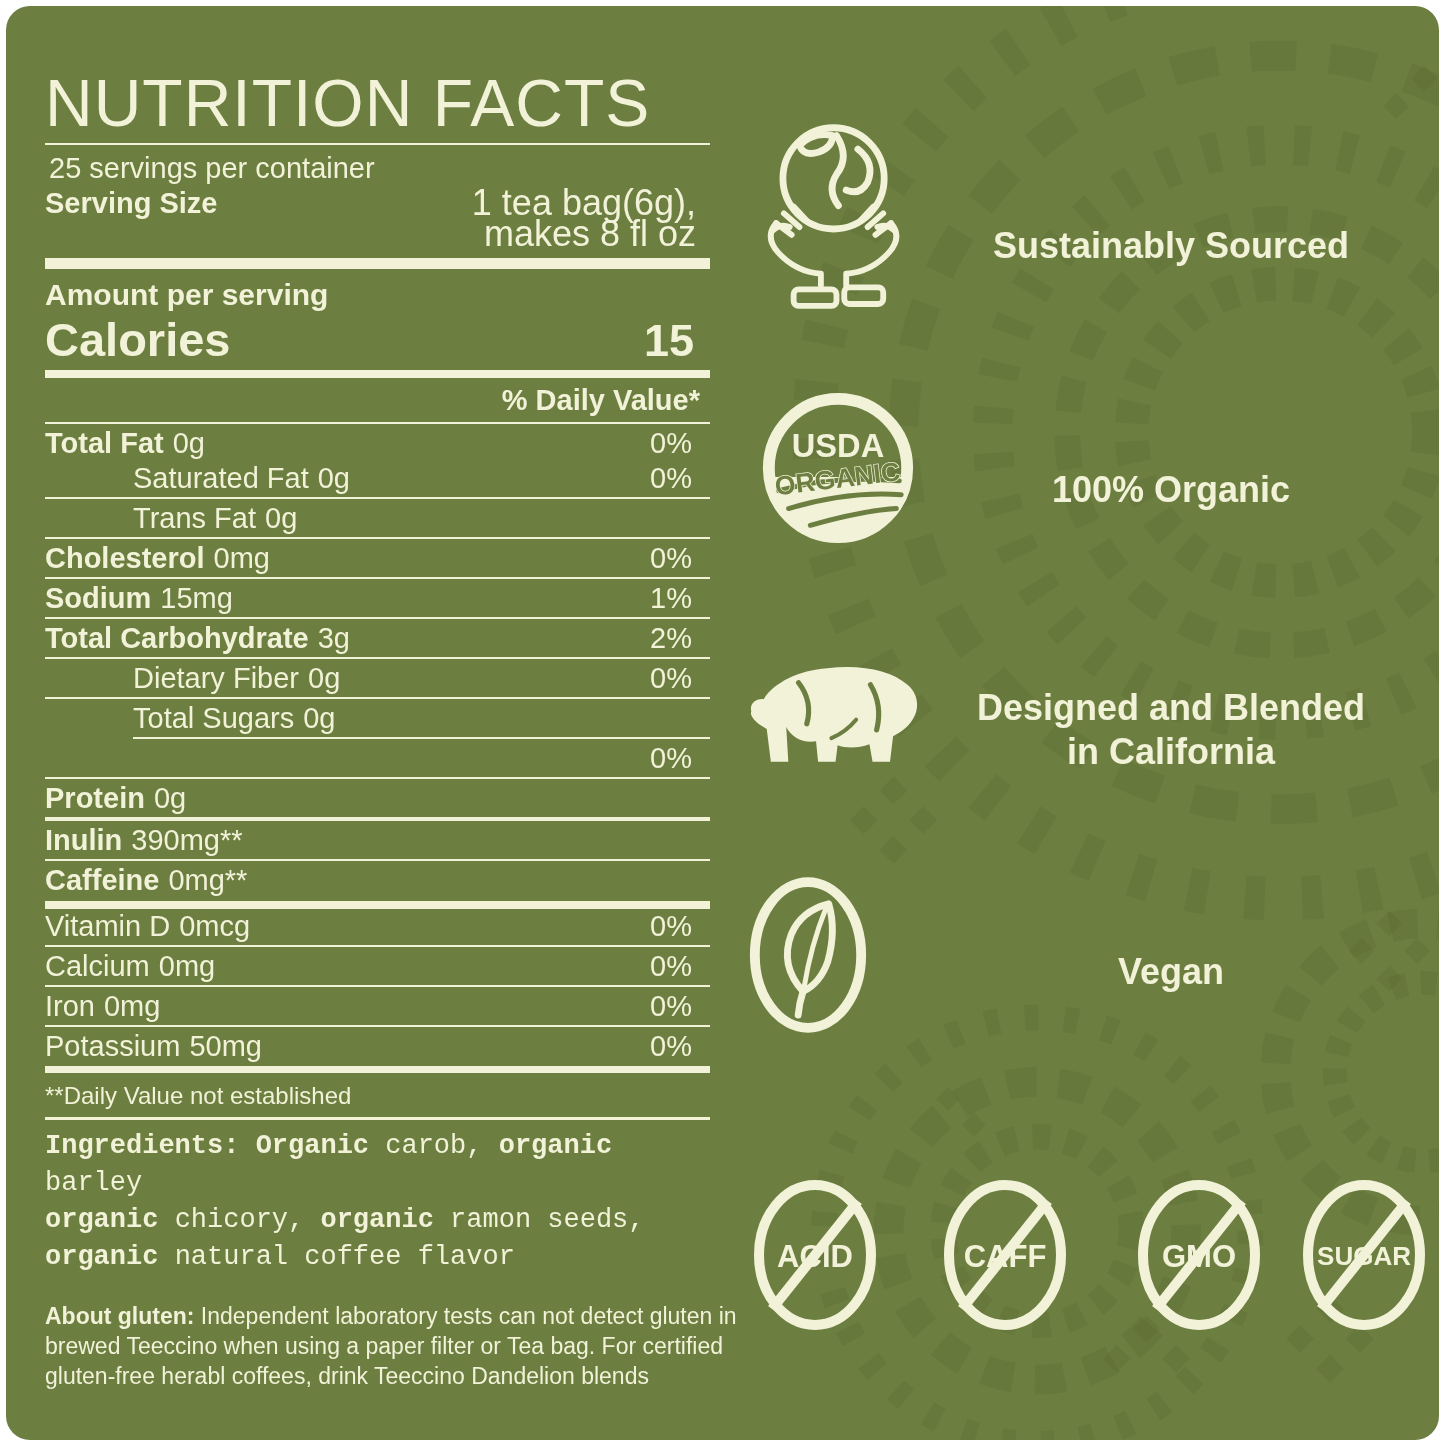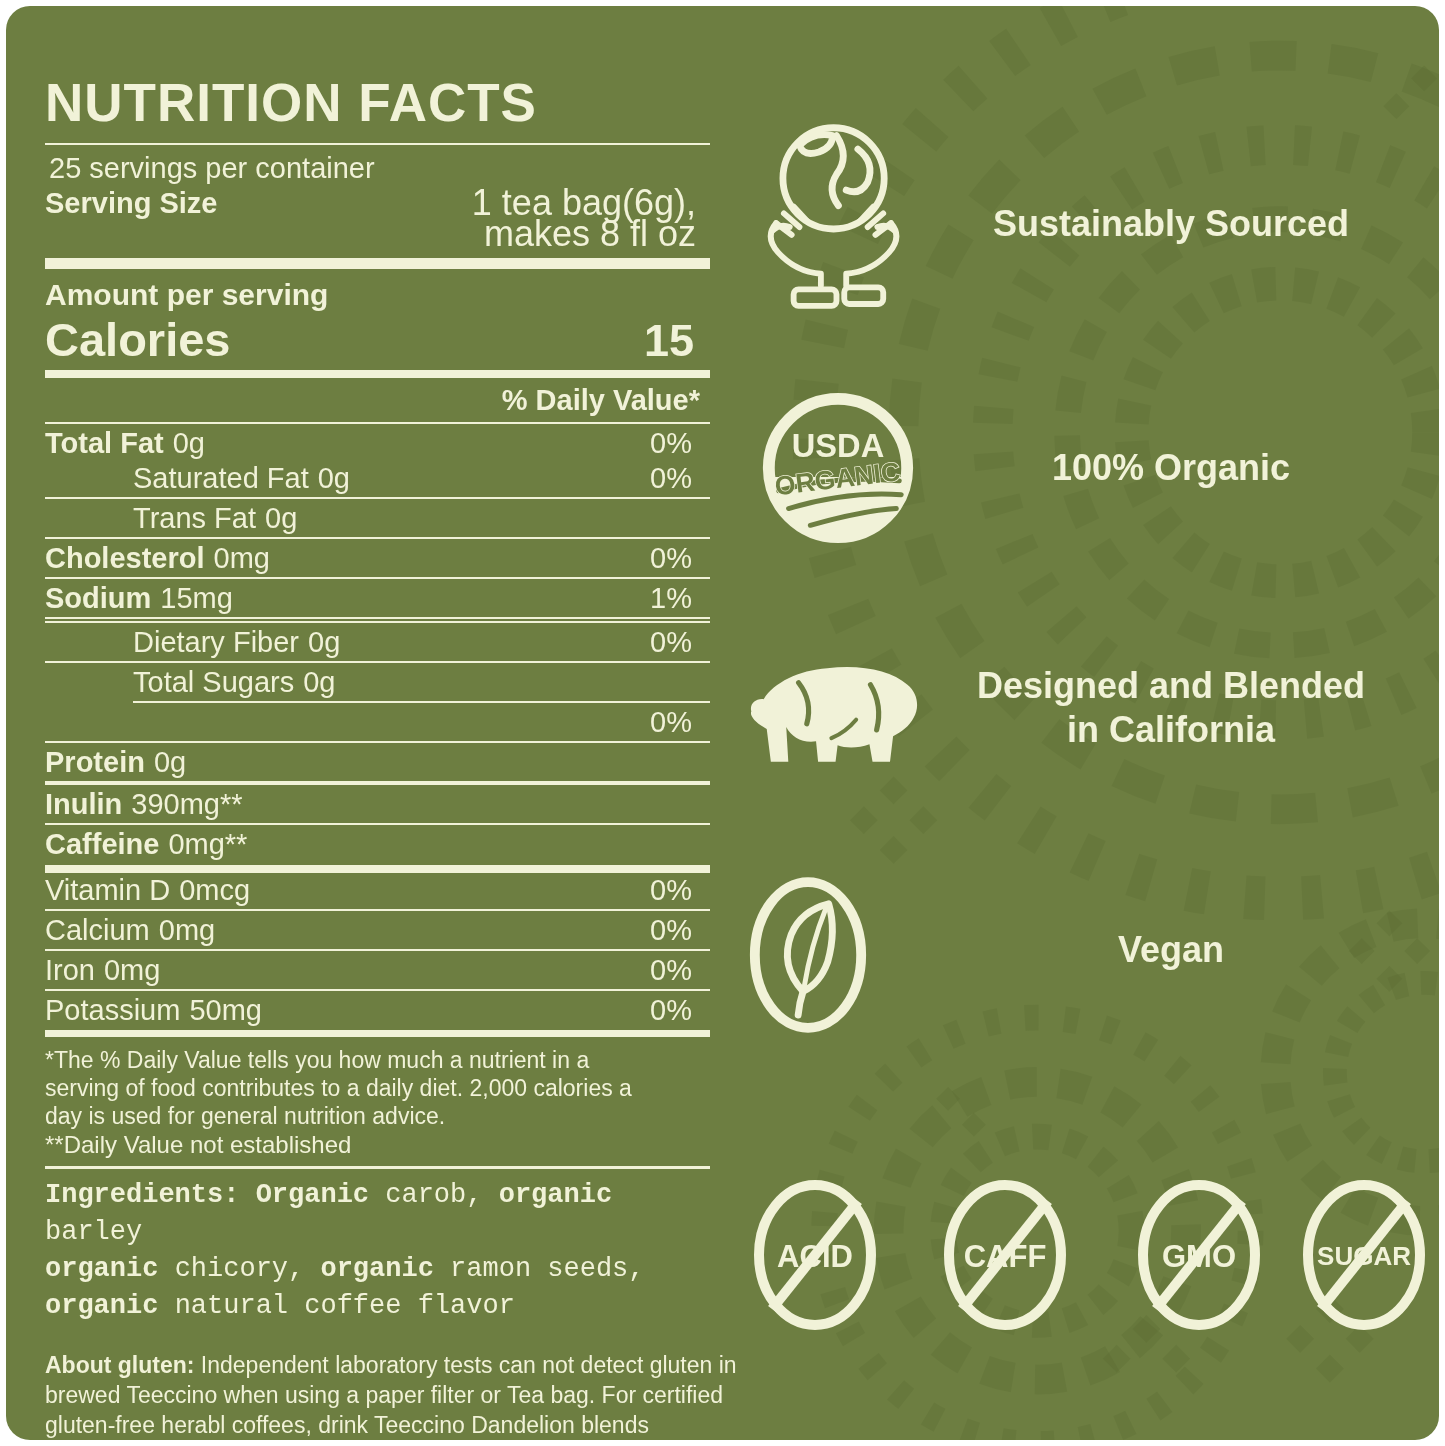--- a/index.html
+++ b/index.html
@@ -9,21 +9,21 @@
   }
   *{margin:0;padding:0;box-sizing:border-box;}
   html,body{width:1445px;height:1446px;background:#ffffff;overflow:hidden;
     font-family:"Liberation Sans", sans-serif;color:var(--cream);}
   .panel{position:absolute;left:6px;top:6px;width:1433px;height:1434px;
     background:var(--green);border-radius:24px;overflow:hidden;}
   .bg-svg{position:absolute;left:0;top:0;width:100%;height:100%;}
 
   
   .left{position:absolute;left:39px;top:56px;width:665px;}
-  .nf-title{font-size:53px;font-weight:bold;letter-spacing:1px;line-height:66px;padding-top:8px;}
+  .nf-title{font-size:66px;font-weight:normal;letter-spacing:1px;line-height:66px;padding-top:8px;}
   .rule{height:3px;background:var(--cream);}
   .rule.thin{height:2px;}
   .title-rule{margin-top:7px;}
   .servings{font-size:29px;margin-top:7px;line-height:33px;padding-left:4px;}
   .serving-row{display:flex;justify-content:space-between;align-items:flex-start;margin-top:2px;}
   .ss-label{font-size:29px;font-weight:bold;line-height:33px;}
   .ss-value{text-align:right;font-size:36px;font-weight:normal;line-height:31px;padding-right:14px;}
   .bar{background:var(--cream);}
   .h11{height:11px;margin-top:9px;}
   .h8{height:8px;margin-top:3px;}
@@ -47,21 +47,21 @@
   .footnote .dvne{font-size:24px;margin-top:1px;}
   .after-foot{height:3px;background:var(--cream);margin:7px 0 8px 0;}
   .ingredients{font-size:27px;line-height:37px;font-family:Liberation Mono, monospace;}
   .ingredients .b{font-weight:bold;}
   .gluten{margin-top:25px;font-size:23px;line-height:30px;width:692px;}
   .gluten .b{font-weight:bold;}
 
   
   .ritem{position:absolute;}
   .rlabel{position:absolute;left:940px;width:450px;text-align:center;
-    font-size:36px;font-weight:bold;line-height:44px;}
+    font-size:36px;font-weight:bold;line-height:44px;margin-top:22px;}
   svg text{font-family:"Liberation Sans", sans-serif;}
   .icon-stroke{stroke:var(--cream);fill:none;stroke-linecap:round;stroke-linejoin:round;}
 </style>
 </head>
 <body>
 
 <div class="panel">
 
   <svg class="bg-svg" viewBox="0 0 1445 1446" aria-hidden="true">
     <g stroke="#5a6b33" fill="none" opacity="0.30">
@@ -130,20 +130,25 @@
           <span class="val">0mg</span>
           <span class="dv">0%</span>
       </div>
       <div class="sep"></div>
       <div class="nrow">
         <span class="lbl b">Sodium</span>
           <span class="val">15mg</span>
           <span class="dv">1%</span>
       </div>
       <div class="sep"></div>
+      <div class="nrow">
+        <span class="lbl b">Total Carbohydrate</span>
+          <span class="val">3g</span>
+          <span class="dv">2%</span>
+      </div>
       <div class="sep"></div>
       <div class="nrow ind">
         <span class="lbl">Dietary Fiber</span>
           <span class="val">0g</span>
           <span class="dv">0%</span>
       </div>
       <div class="sep"></div>
       <div class="nrow ind">
         <span class="lbl">Total Sugars</span>
           <span class="val">0g</span>
@@ -189,21 +194,20 @@
       <div class="sep"></div>
       <div class="nrow">
         <span class="lbl">Potassium</span>
           <span class="val">50mg</span>
           <span class="dv">0%</span>
       </div>
       <div class="bar h7"></div>
     </div>
 
     <div class="footnote">
-      <div>*The % Daily Value tells you how much a nutrient in a serving of food contributes to a daily diet. 2,000 calories a day is used for general nutrition advice.</div>
       <div class="dvne">**Daily Value not established</div>
     </div>
     <div class="after-foot"></div>
 
     <div class="ingredients">
       <div><span class="b">Ingredients: Organic </span><span>carob, </span><span class="b">organic </span><span>barley</span></div>
       <div><span class="b">organic </span><span>chicory, </span><span class="b">organic </span><span>ramon seeds,</span></div>
       <div><span class="b">organic </span><span>natural coffee flavor</span></div>
     </div>
 

